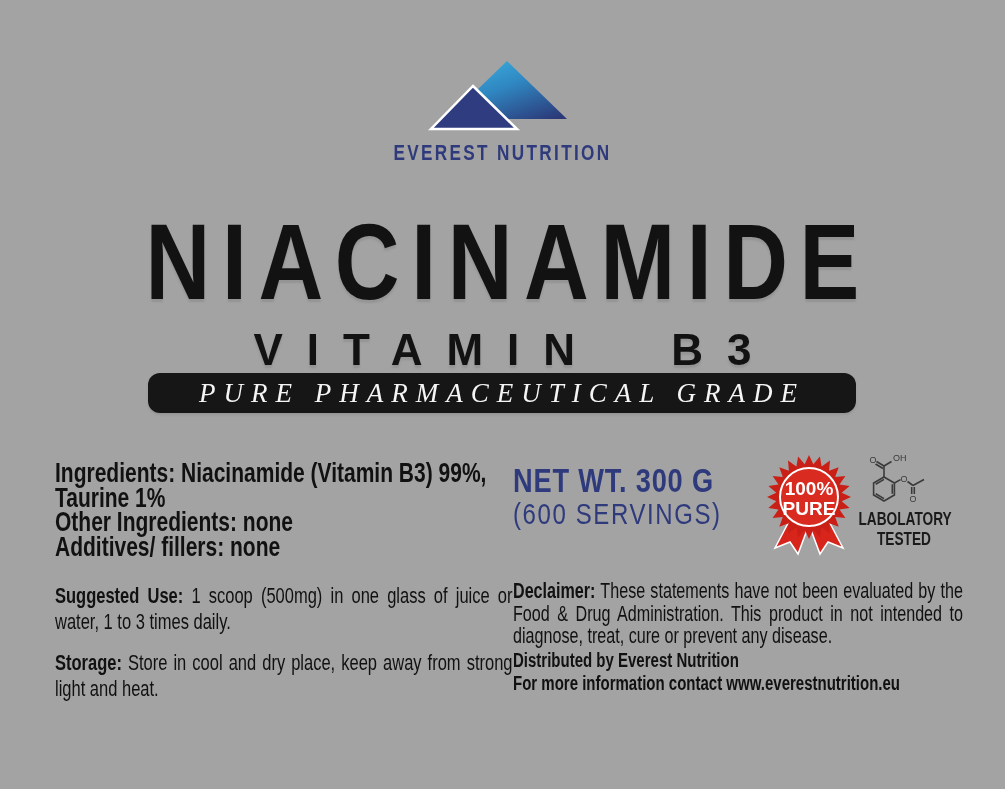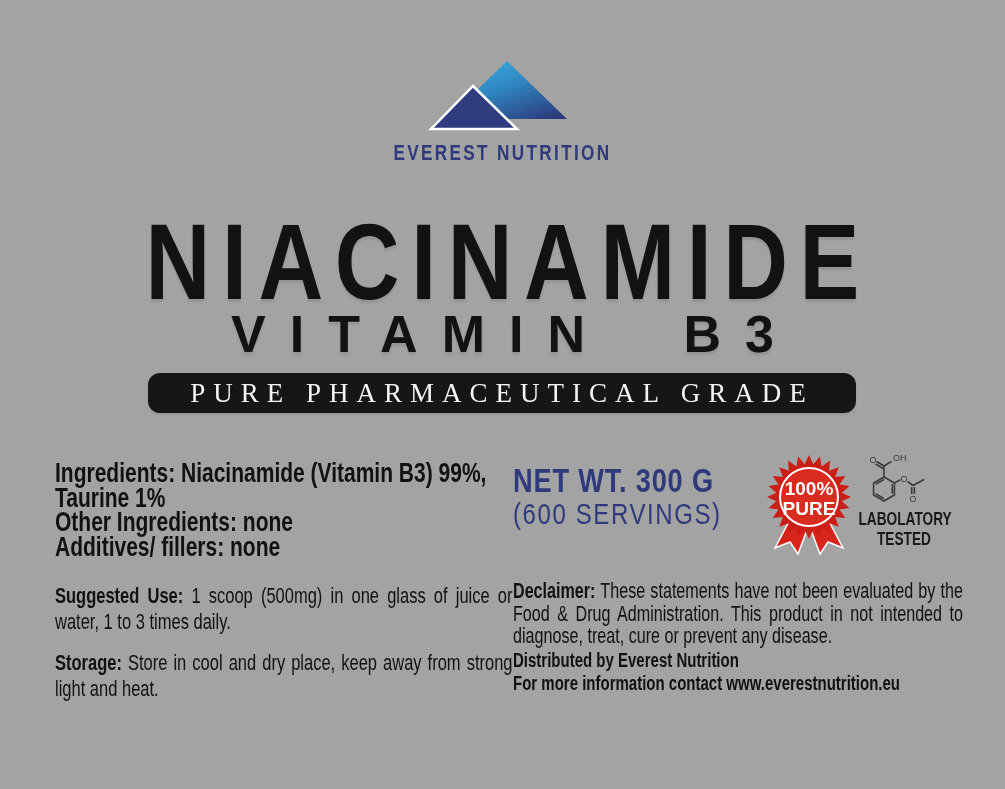--- a/index.html
+++ b/index.html
@@ -18,32 +18,32 @@
   }
   
   .product-title {
     position:absolute; left:0; top:208px; width:1005px; text-align:center;
     font-size:108px; font-weight:bold; line-height:108px; letter-spacing:14px;
     text-indent:14px; color:#121212; white-space:nowrap;
     transform:scaleX(0.83); transform-origin:center top;
     text-shadow:0 3px 2px rgba(130,130,130,0.45);
   }
   .product-subtitle {
-    position:absolute; left:0; top:308px; width:1005px; text-align:center;
-    font-size:52px; font-weight:bold; line-height:52px; letter-spacing:24px;
+    position:absolute; left:0; top:324px; width:1005px; text-align:center;
+    font-size:44px; font-weight:bold; line-height:52px; letter-spacing:24px;
     word-spacing:36px; text-indent:24px; color:#121212; white-space:nowrap;
     text-shadow:0 3px 2px rgba(130,130,130,0.45);
   }
   .banner {
     position:absolute; left:148px; top:373px; width:708px; height:40px;
     background:#161616; border-radius:12px; text-align:center; line-height:40px;
     box-shadow:0 2px 2px rgba(140,140,140,0.5);
   }
   .banner span {
-    font-family:"Liberation Serif", serif; 
+    font-family:"Liberation Serif", serif; font-style:italic;
     color:#f5f5f5; font-size:27px; letter-spacing:8px; text-indent:8px;
     white-space:nowrap;
   }
   
   .cond { transform:scaleX(0.75); transform-origin:left top; position:absolute; }
   
   .ingredients { left:55px; top:461px; width:590px; font-size:28px; font-weight:bold; line-height:24.5px; color:#111; }
   .para { font-size:22px; line-height:25.5px; width:610px; left:55px; text-align:justify; color:#111; }
   .para b { font-weight:bold; }
   .suggested { top:583px; }

